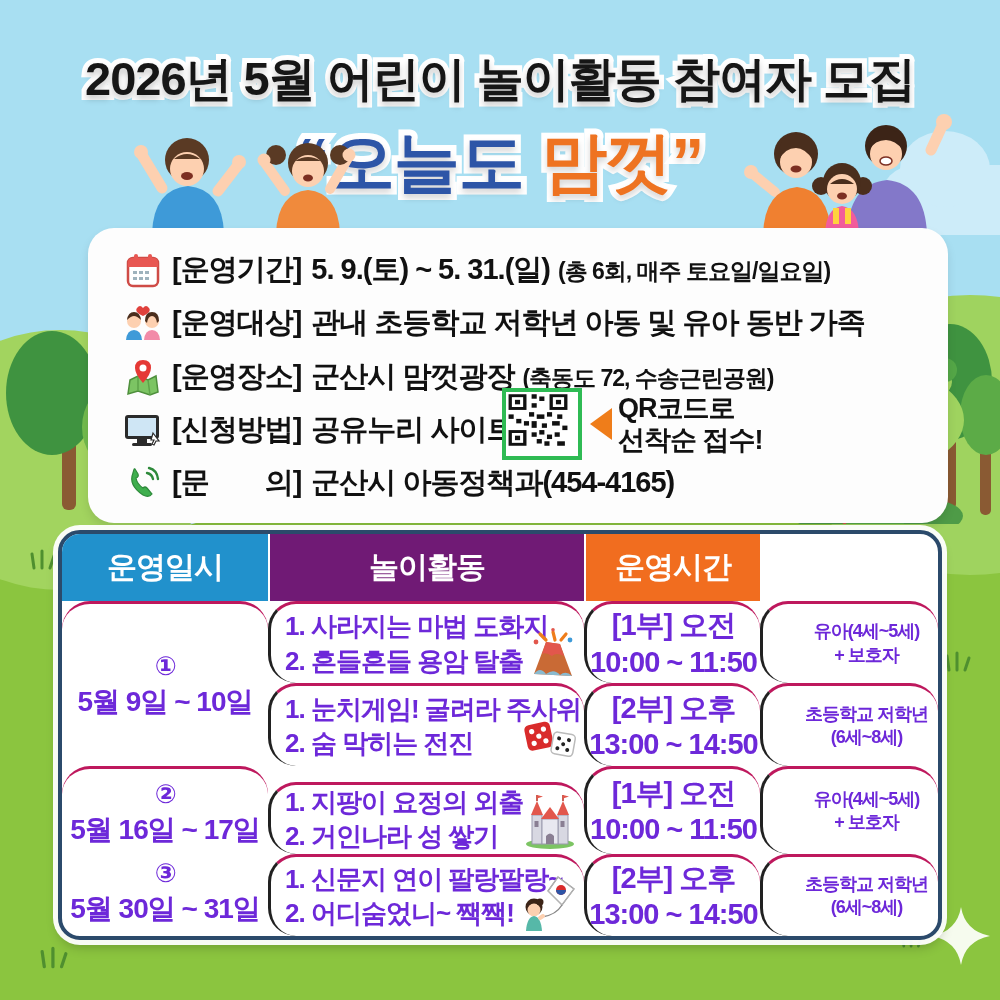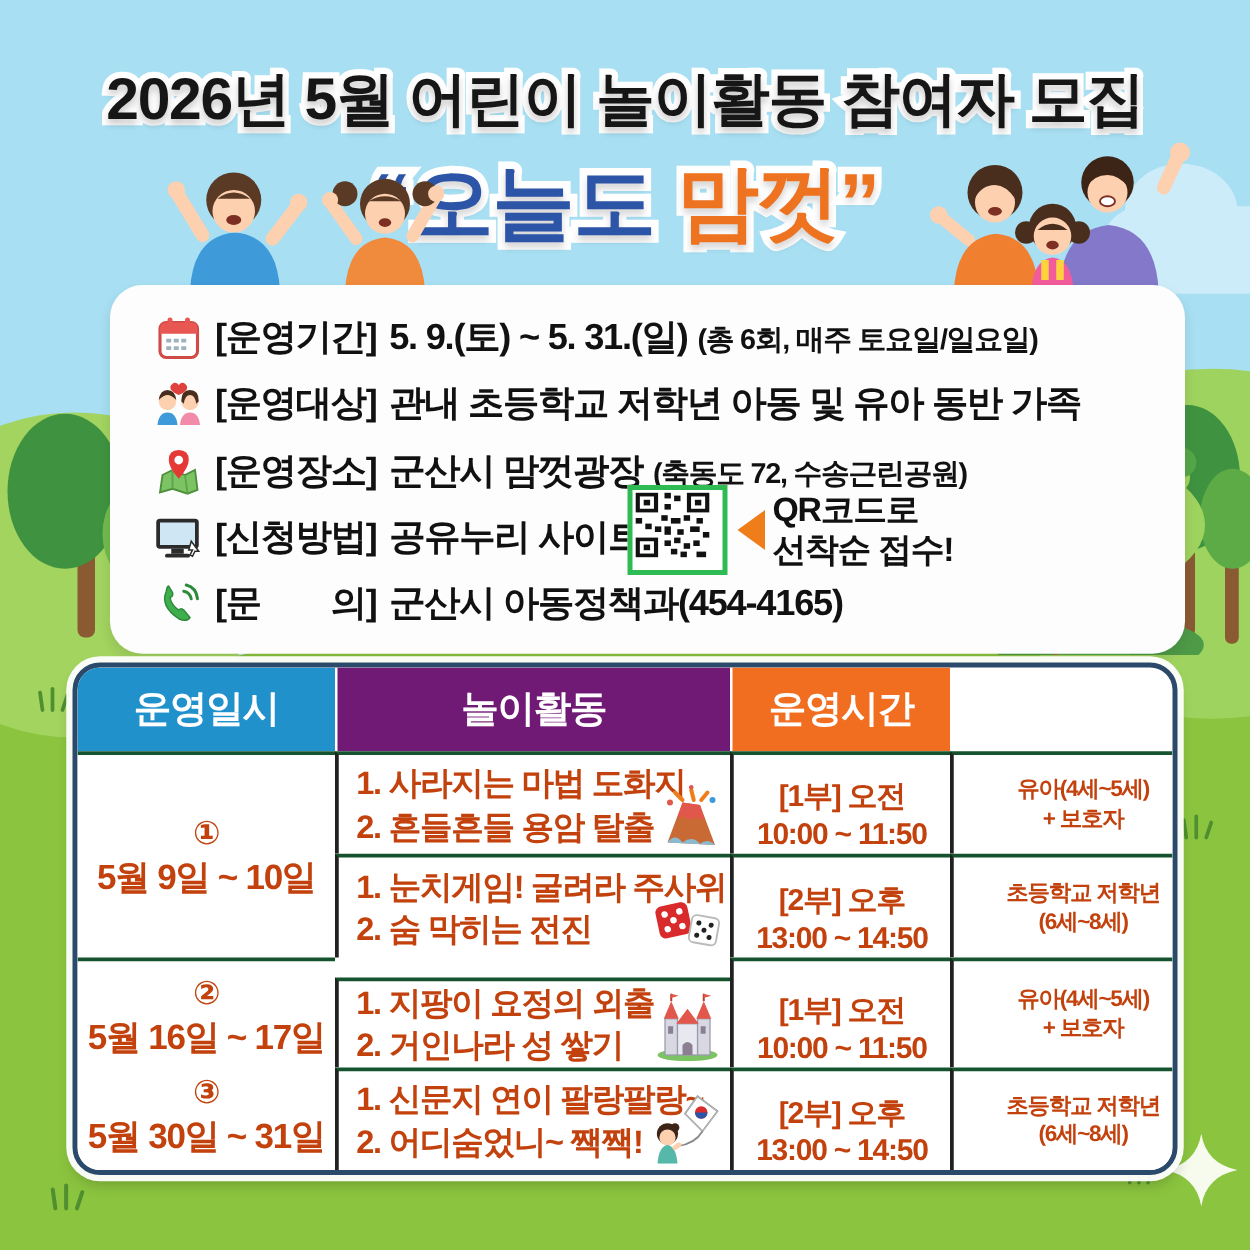--- a/index.html
+++ b/index.html
@@ -51,27 +51,27 @@
 
   
   .tbl{position:absolute;left:58px;top:530px;width:884px;height:410px;box-sizing:border-box;
        border:4px solid #2b4a6b;border-radius:22px;background:#fff;overflow:hidden;z-index:4;
        box-shadow:0 0 0 5px rgba(255,255,255,.95),0 7px 12px rgba(0,0,0,.22);
        display:grid;grid-template-columns:206px 316px 176px 1fr;grid-template-rows:67px 1fr 1fr 1fr 1fr;}
   .hcell{display:flex;align-items:center;justify-content:center;color:#fff;
          font-size:30px;font-weight:900;letter-spacing:-1px;border-left:2px solid #fff;font-family:Liberation Serif, serif;}
   .hcell:first-child{border-left:none;}
   .cell{display:flex;flex-direction:column;justify-content:center;align-items:center;
-        border-top:3px solid #14532d;background:#fff;font-weight:800;color:#c2410c;letter-spacing:-1px;}
+        border-top:3px solid #be185d;background:#fff;font-weight:800;color:#6d28d9;letter-spacing:-1px;border-radius:28px;}
   .bl{border-left:3px solid #212121;}
   .date{font-size:28px;line-height:1.3;text-align:center;}
   .dnum{font-size:26px;}
   .act{align-items:flex-start;padding-left:14px;font-size:26px;line-height:1.32;position:relative;box-sizing:border-box;}
   .acticon{position:absolute;right:6px;bottom:5px;}
-  .time{font-size:24px;line-height:1.25;text-align:center;justify-content:flex-end;}
+  .time{font-size:29px;line-height:1.25;text-align:center;}
   .target{font-size:18px;line-height:1.3;text-align:center;padding-left:32px;}
 
   .tuft{position:absolute;stroke:#4f8f2f;stroke-width:3;stroke-linecap:round;fill:none;}
 </style>
 </head>
 <body>
 
 <div class="stage">
 
   <div class="ground"></div>

